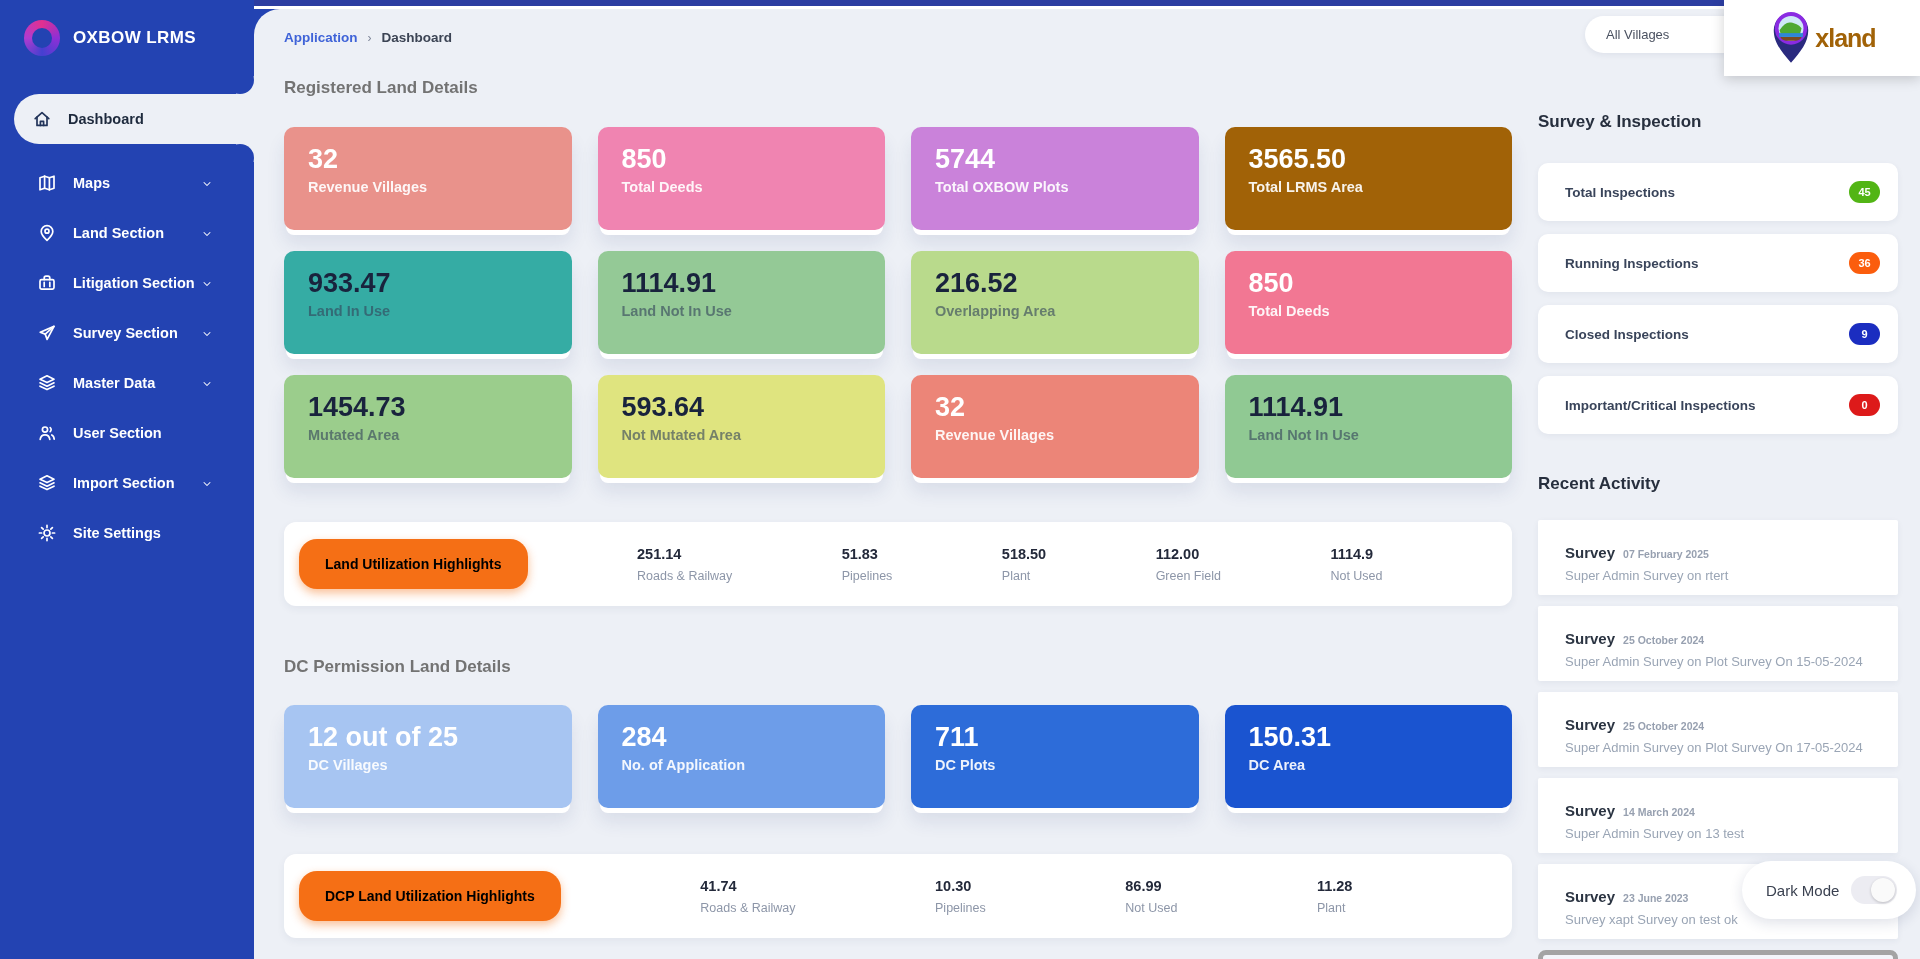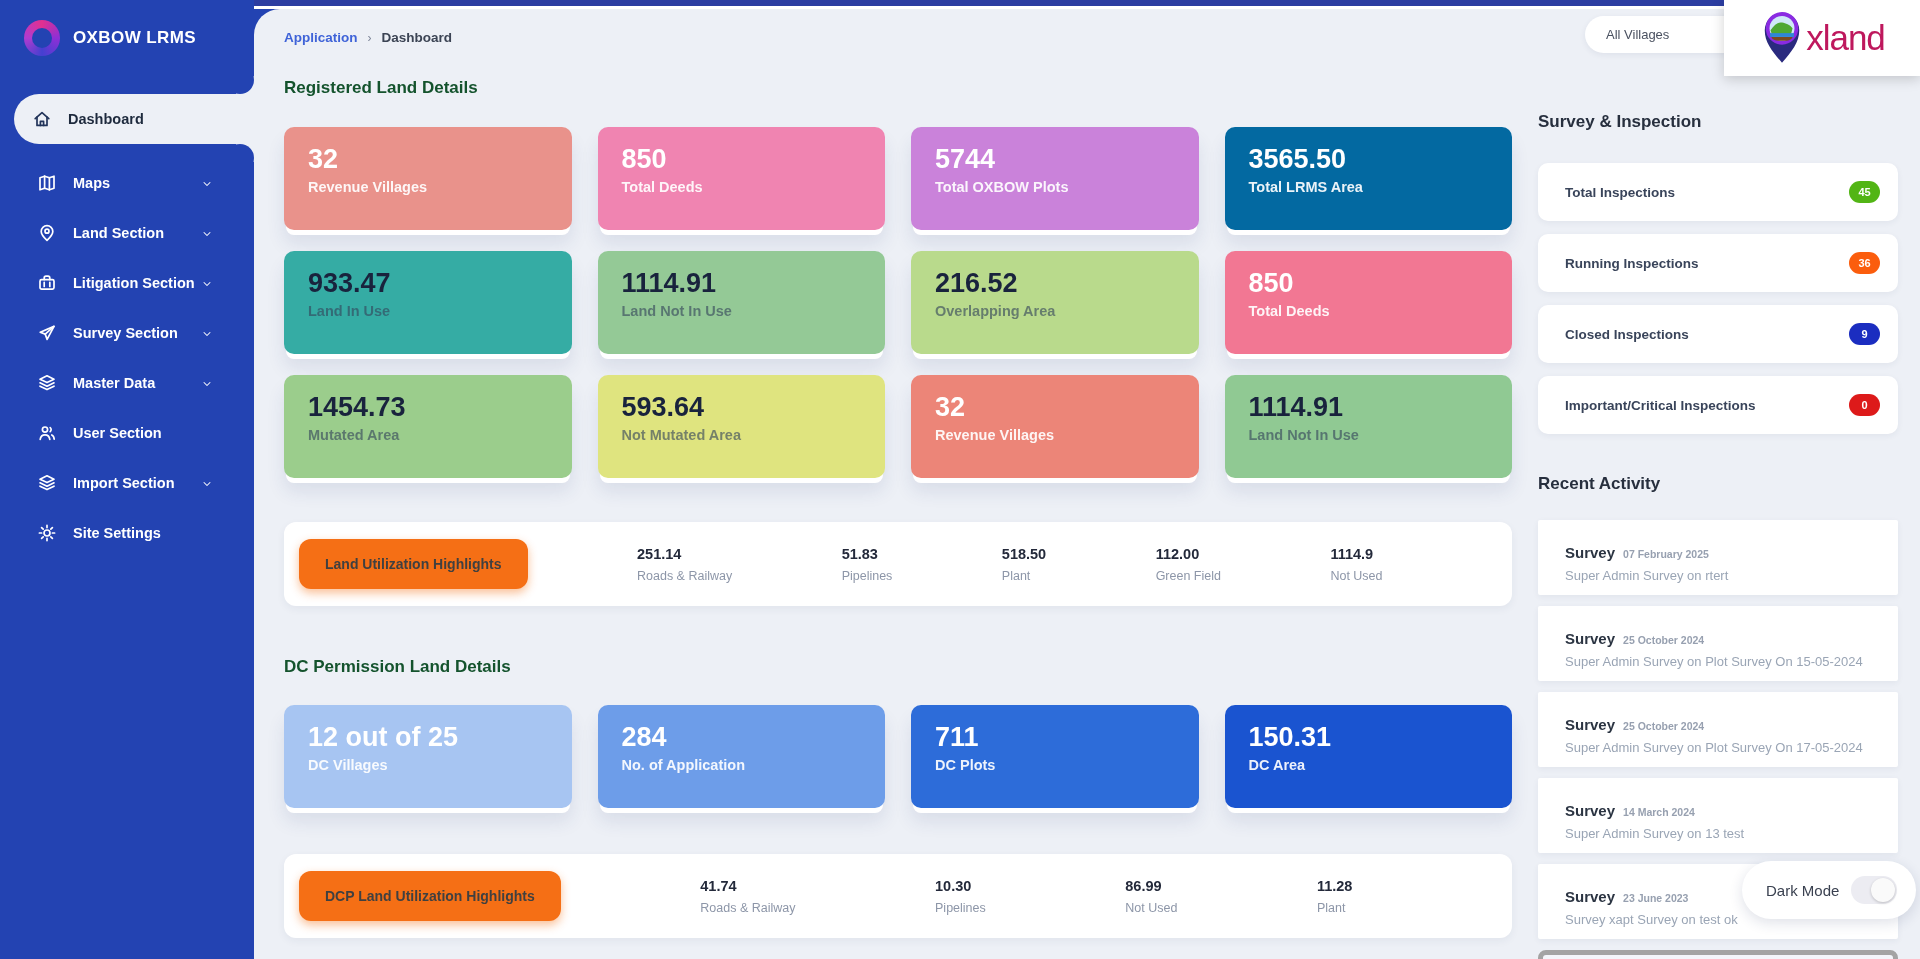--- a/index.html
+++ b/index.html
@@ -39,40 +39,40 @@
   .corner-bg { position:absolute; left:254px; top:6px; width:56px; height:56px; background:#2343b2; z-index:1; }
   .main-wrap { position:absolute; left:254px; top:9px; right:0; bottom:0; background:#edf0f6;
     border-top-left-radius:26px; z-index:2; padding:0 0 0 30px; }
 
   
   .breadcrumb { display:flex; align-items:center; gap:10px; margin:21px 0 0 0; font-size:13.5px; }
   .crumb-link { color:#3f63d8; font-weight:600; cursor:pointer; }
   .crumb-sep { color:#7e8699; font-size:12px; }
   .crumb-current { color:#3c4454; font-weight:600; }
 
-  .section-title { font-size:17px; font-weight:700; color:#14532d; }
+  .section-title { font-size:17px; font-weight:700; color:#737373; }
   .t-registered { margin-top:33px; }
   .t-dc { margin-top:51px; }
 
   
   .card-grid { display:grid; grid-template-columns:repeat(4, 1fr); gap:21px 26px; width:1228px; margin-top:29px; }
   .stat-card { height:103px; border-radius:10px; padding:17px 24px; cursor:pointer;
     box-shadow:0 7px 0 -2px #ffffff, 0 14px 18px rgba(40,60,120,.10); }
   .stat-value { font-size:27px; font-weight:700; line-height:1.15; }
   .stat-label { font-size:14.5px; font-weight:600; margin-top:4px; }
   .stat-card.light .stat-value { color:#ffffff; }
   .stat-card.light .stat-label { color:rgba(255,255,255,.92); }
   .stat-card.dark .stat-value { color:#19233d; }
   .stat-card.dark .stat-label { color:rgba(52,68,90,.62); }
 
   
   .highlight-bar { width:1228px; height:84px; background:#ffffff; border-radius:12px; margin-top:44px;
     display:flex; align-items:center; padding:0 20px 0 15px; box-shadow:0 3px 8px rgba(30,45,90,.06); }
-  .hl-btn { background:#f56f15; color:#404040; font-size:14px; font-weight:700; border:none; cursor:pointer;
-    padding:17px 26px; border-radius:12px; box-shadow:0 4px 10px rgba(244,114,22,.45); white-space:nowrap; }
+  .hl-btn { background:#f56f15; color:#000000; font-size:14px; font-weight:700; border:none; cursor:pointer;
+    padding:17px 26px; border-radius:18px; box-shadow:0 4px 10px rgba(244,114,22,.45); white-space:nowrap; }
   .hl-stats { flex:1; display:flex; justify-content:space-evenly; align-items:center; }
   .hl-stat { text-align:left; }
   .hl-value { font-size:14.5px; font-weight:700; color:#23293a; }
   .hl-label { font-size:12.5px; color:#8d96a8; margin-top:7px; }
   .bar-dcp { margin-top:46px; }
 
   
   .right-rail { position:absolute; left:1538px; top:0; width:360px; z-index:2; }
   .rail-title { font-size:17px; font-weight:700; color:#272f3e; }
   .t-survey { margin-top:112px; }
@@ -106,21 +106,21 @@
   .toggle-knob { position:absolute; right:2px; top:2px; width:24px; height:24px; border-radius:50%;
     background:#fafafa; box-shadow:0 1px 3px rgba(0,0,0,.2); }
 
   
   .village-pill { position:absolute; left:1585px; top:16px; width:185px; height:37px; background:#fff;
     border-radius:19px; display:flex; align-items:center; padding-left:21px; font-size:13px; color:#4a5160;
     box-shadow:0 2px 6px rgba(30,45,90,.07); z-index:6; cursor:pointer; }
   .logo-box { position:absolute; left:1724px; top:0; width:196px; height:76px; background:#fff;
     box-shadow:0 3px 12px rgba(0,0,0,.18); display:flex; align-items:center; justify-content:center;
     gap:1px; z-index:9; }
-  .logo-text { font-size:35px; font-weight:400; color:#be185d; letter-spacing:-1px; }
+  .logo-text { font-size:25px; font-weight:700; color:#a16207; letter-spacing:-1px; }
 </style>
 </head>
 <body>
 
 <div class="page">
 
   <div class="top-strip"></div>
   <div class="top-strip-line"></div>
   <div class="corner-bg"></div>
 
@@ -277,21 +277,21 @@
         <div class="stat-label">Revenue Villages</div>
       </div>
       <div class="stat-card light" style="background: rgb(240, 132, 177);">
         <div class="stat-value">850</div>
         <div class="stat-label">Total Deeds</div>
       </div>
       <div class="stat-card light" style="background: rgb(202, 130, 218);">
         <div class="stat-value">5744</div>
         <div class="stat-label">Total OXBOW Plots</div>
       </div>
-      <div class="stat-card light" style="background: #0369a1;">
+      <div class="stat-card light" style="background: #a16207;">
         <div class="stat-value">3565.50</div>
         <div class="stat-label">Total LRMS Area</div>
       </div>
       <div class="stat-card dark" style="background: rgb(53, 172, 164);">
         <div class="stat-value">933.47</div>
         <div class="stat-label">Land In Use</div>
       </div>
       <div class="stat-card dark" style="background: rgb(148, 201, 150);">
         <div class="stat-value">1114.91</div>
         <div class="stat-label">Land Not In Use</div>

